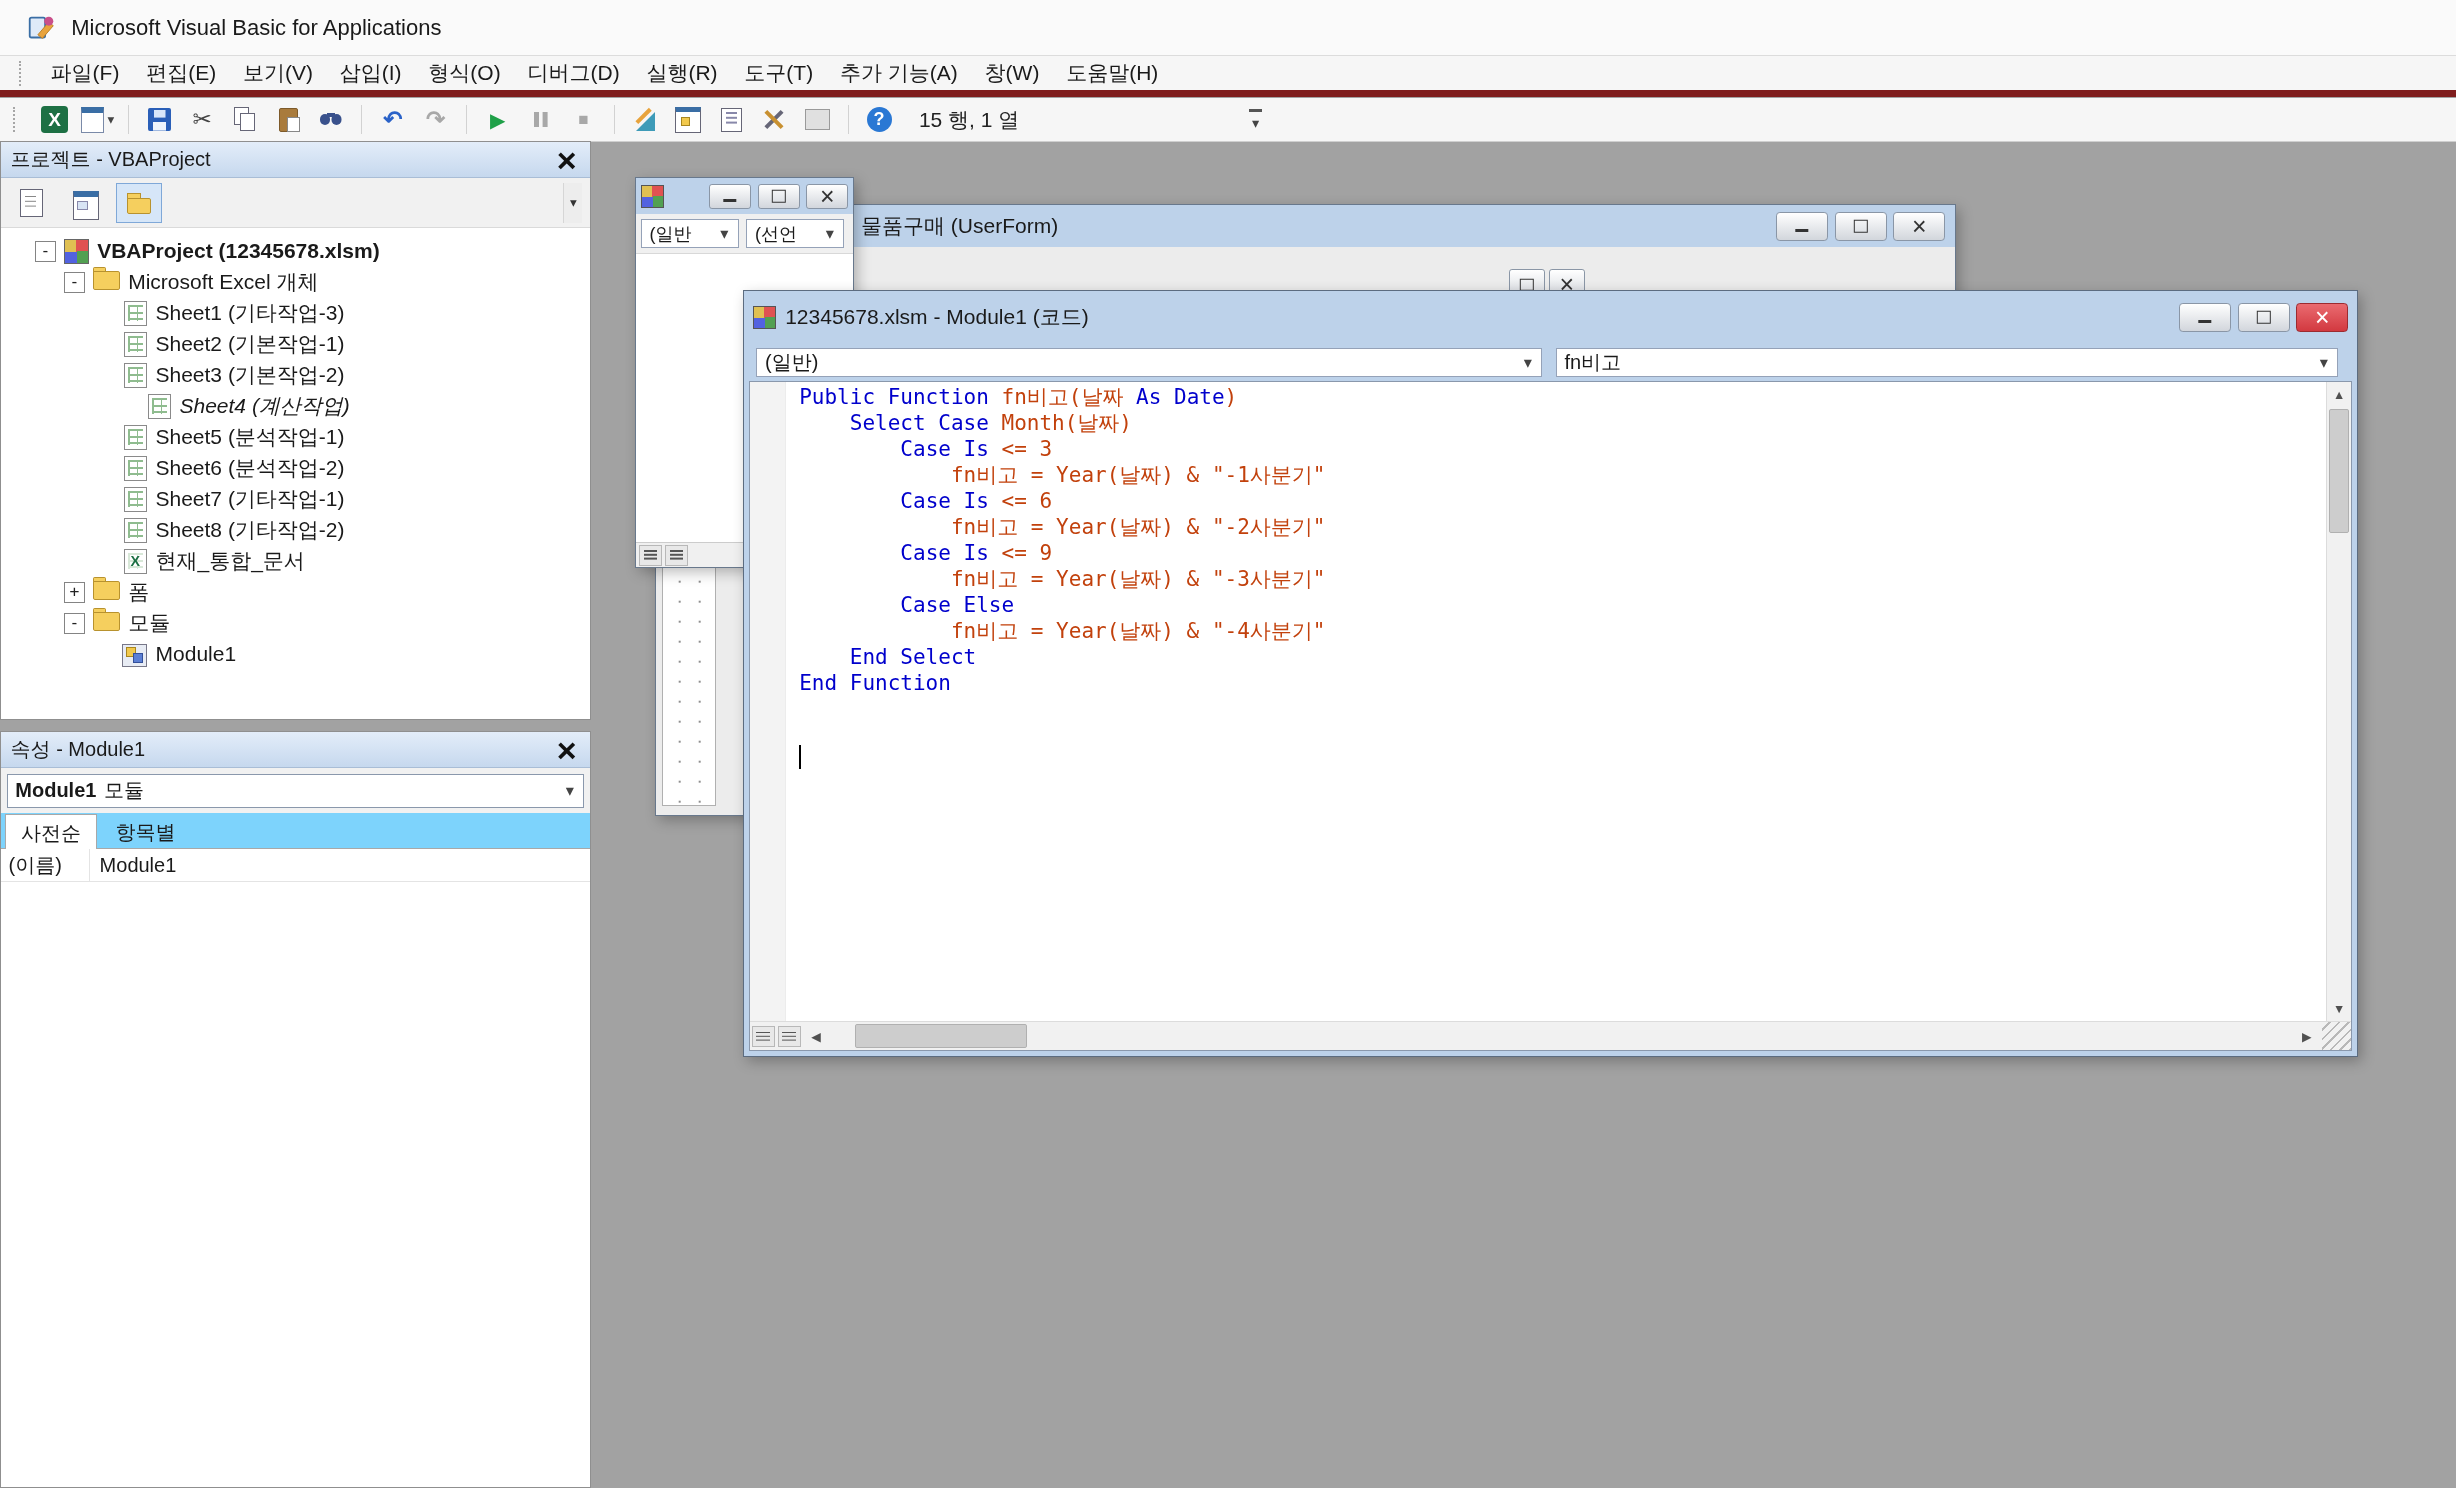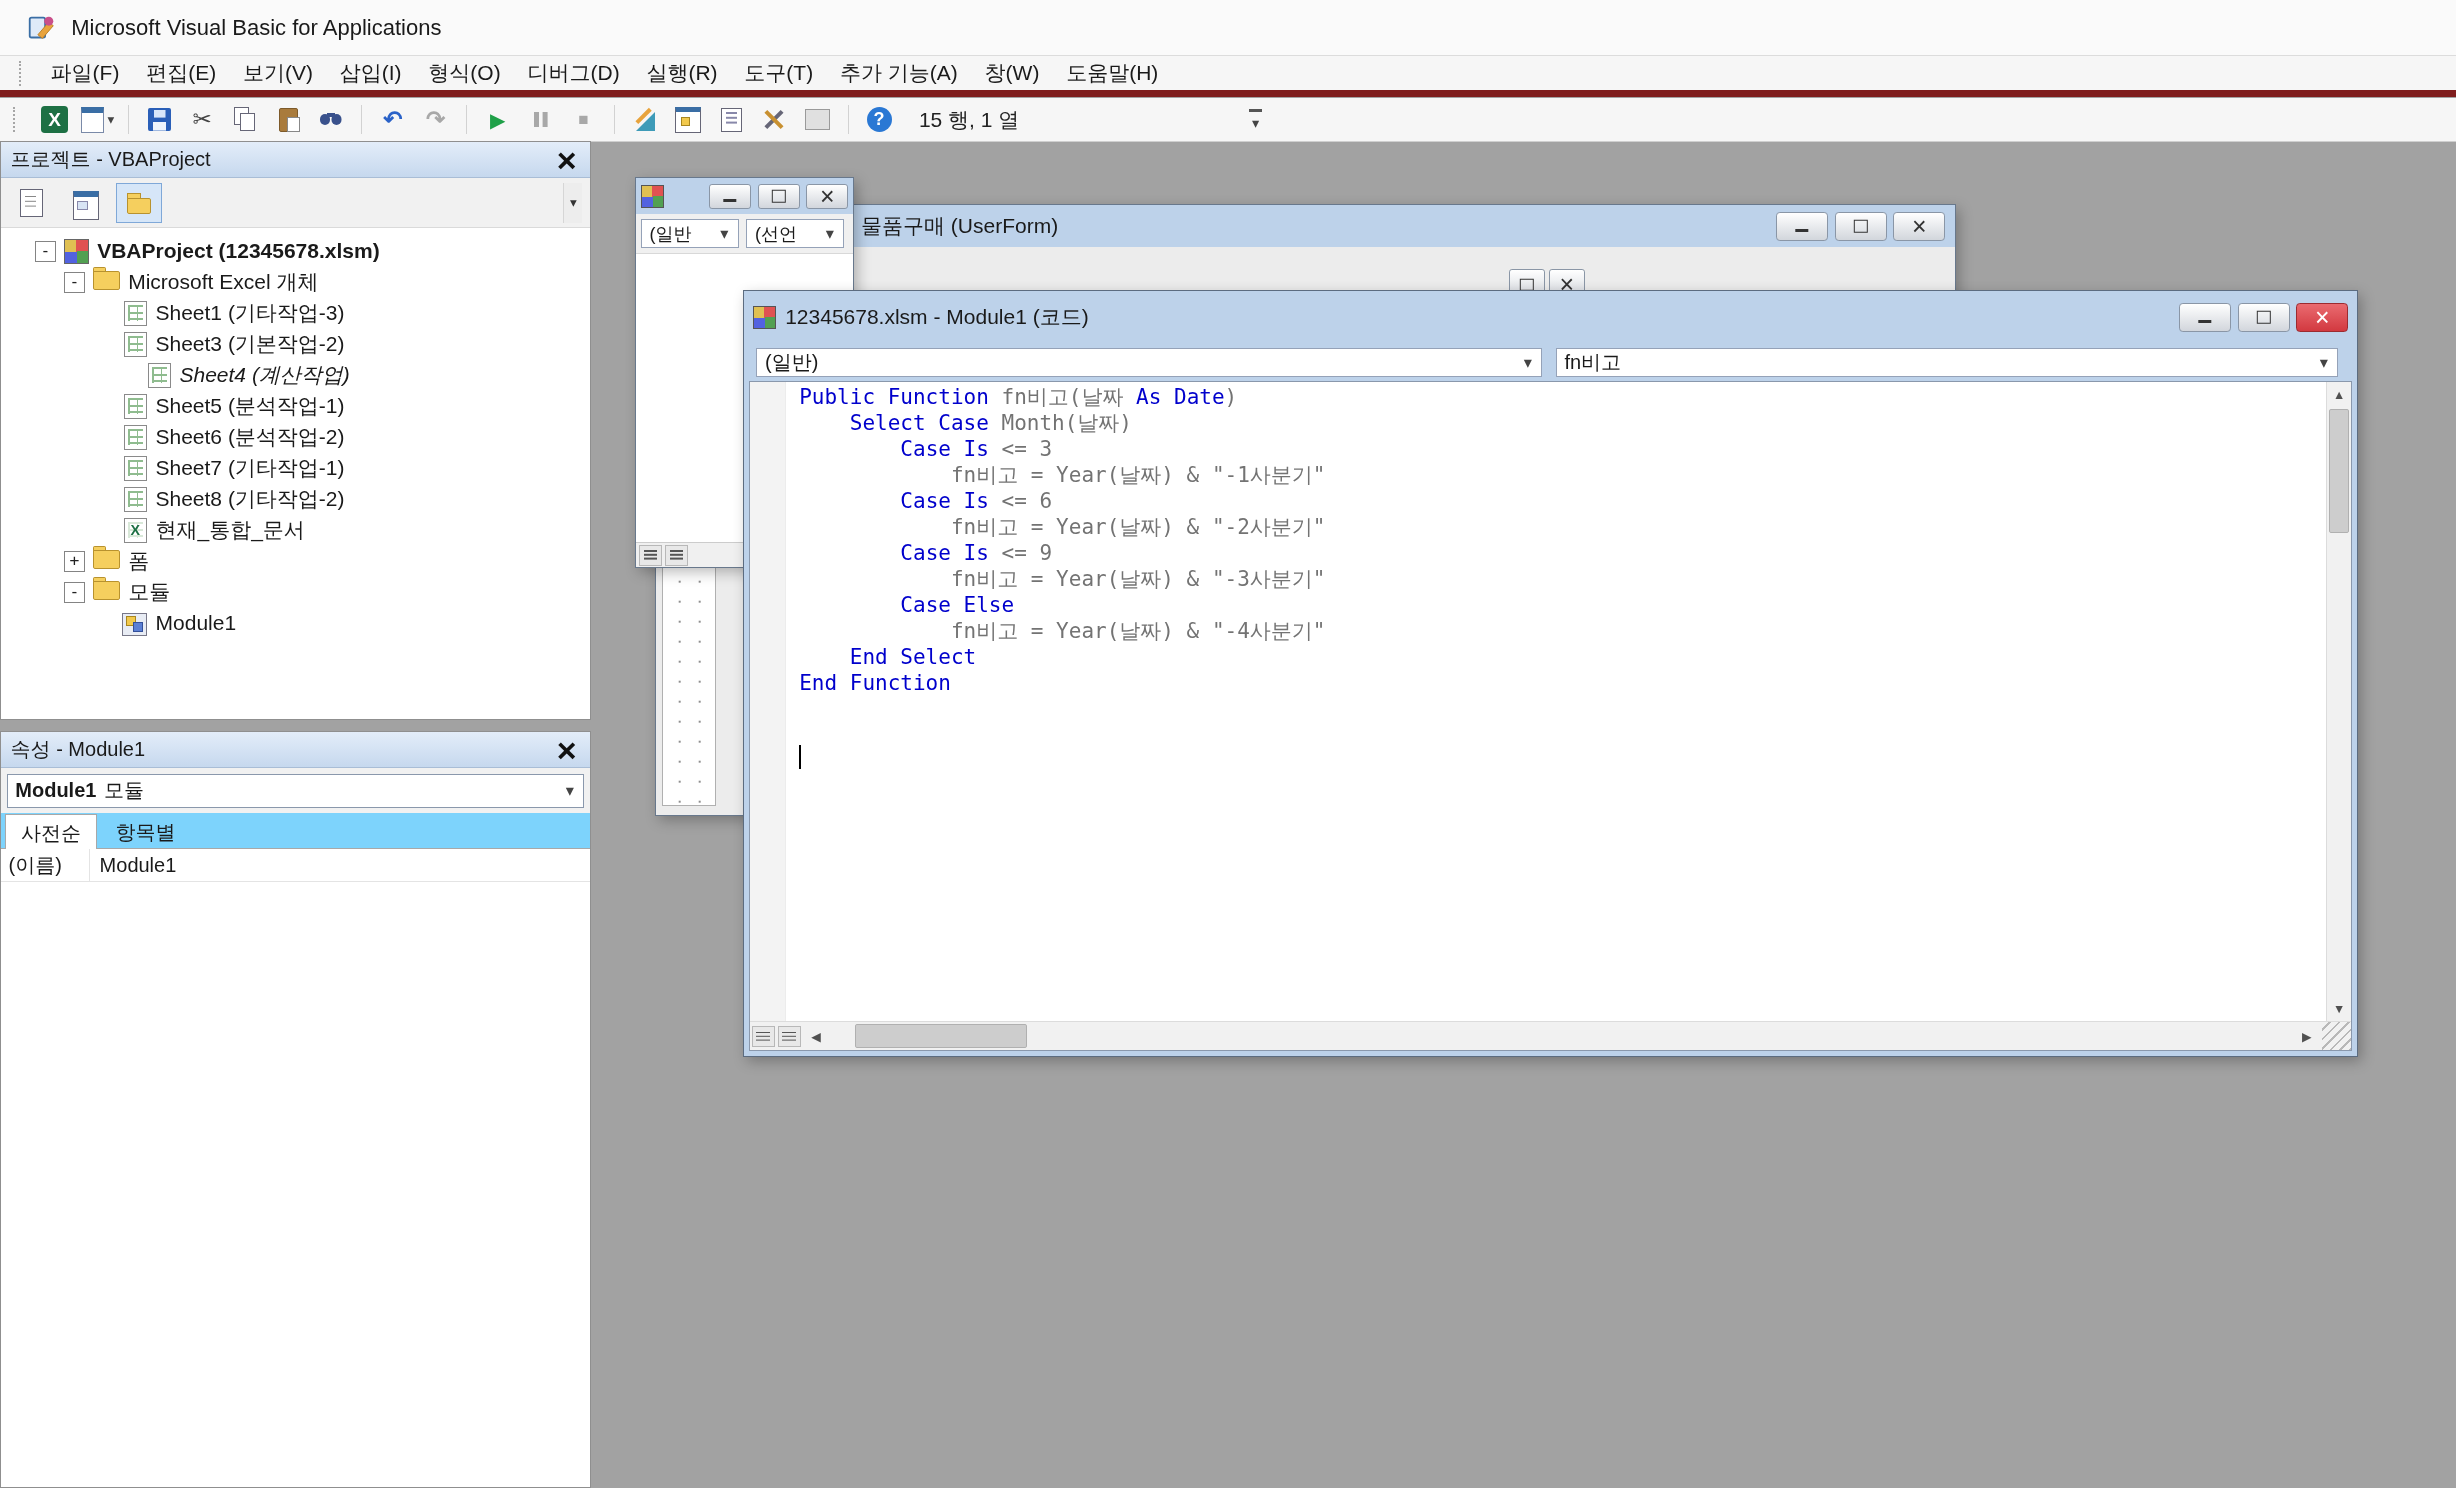--- a/index.html
+++ b/index.html
@@ -167,21 +167,21 @@
   .cw-combos{height:38px;display:flex;align-items:center;gap:13.4px;padding:0 1.9px 0 7.6px;flex:none}
   .combo-left{width:786px}
   .combo-right{flex:1;margin-right:12px}
   .cw-frame{flex:1;display:flex;flex-direction:column;border:1px solid #8a98ac;background:#fff;min-height:0}
   .cw-main{flex:1;display:flex;min-height:0}
   .gutter{width:36px;background:#f3f3f3;border-right:1px solid #ececec;flex:none}
   .code-pane{flex:1;position:relative;padding:1.9px 0 0 13.4px;font-family:"DejaVu Sans Mono","Liberation Mono",monospace;
     font-size:21px;line-height:26px;overflow:hidden;background:#fff}
   .code-line{white-space:pre;height:26px}
   .kw{color:#0000cc}
-  .idn{color:#737373}
+  .idn{color:#c2410c}
   .caret{position:absolute;left:13.4px;top:363px;width:1.9px;height:24px;background:#000;animation:blink 1.06s step-end infinite}
   @keyframes blink{50%{opacity:0}}
   .vscroll{width:25px;background:#f1f1f1;border-left:1px solid #dcdcdc;display:flex;flex-direction:column;flex:none}
   .sarrow{height:25px;width:100%;display:flex;align-items:center;justify-content:center;color:#505050;font-size:12.4px;border:none;background:none;padding:0;flex:none}
   .sarrow.up::before{content:"▲"}
   .sarrow.down::before{content:"▼"}
   .sarrow.left::before{content:"◀"}
   .sarrow.right::before{content:"▶"}
   .sarrow.left,.sarrow.right{width:25px;height:100%}
   .vtrack{flex:1;position:relative}
@@ -315,20 +315,25 @@
         </div>
         <div class="tree-row" style="padding-left: 63px;">
           <span class="expand-box">-</span>
           <span class="ticon ti-folder-open"></span>
           <span class="tree-label">Microsoft Excel 개체</span>
         </div>
         <div class="tree-row" style="padding-left: 92px;">
           <span class="expand-spacer"></span>
           <span class="ticon ti-sheet"></span>
           <span class="tree-label">Sheet1 (기타작업-3)</span>
+        </div>
+        <div class="tree-row" style="padding-left: 92px;">
+          <span class="expand-spacer"></span>
+          <span class="ticon ti-sheet"></span>
+          <span class="tree-label">Sheet2 (기본작업-1)</span>
         </div>
         <div class="tree-row" style="padding-left: 92px;">
           <span class="expand-spacer"></span>
           <span class="ticon ti-sheet"></span>
           <span class="tree-label">Sheet3 (기본작업-2)</span>
         </div>
         <div class="tree-row" style="padding-left: 116px; font-style: italic;">
           <span class="expand-spacer"></span>
           <span class="ticon ti-sheet"></span>
           <span class="tree-label">Sheet4 (계산작업)</span>

